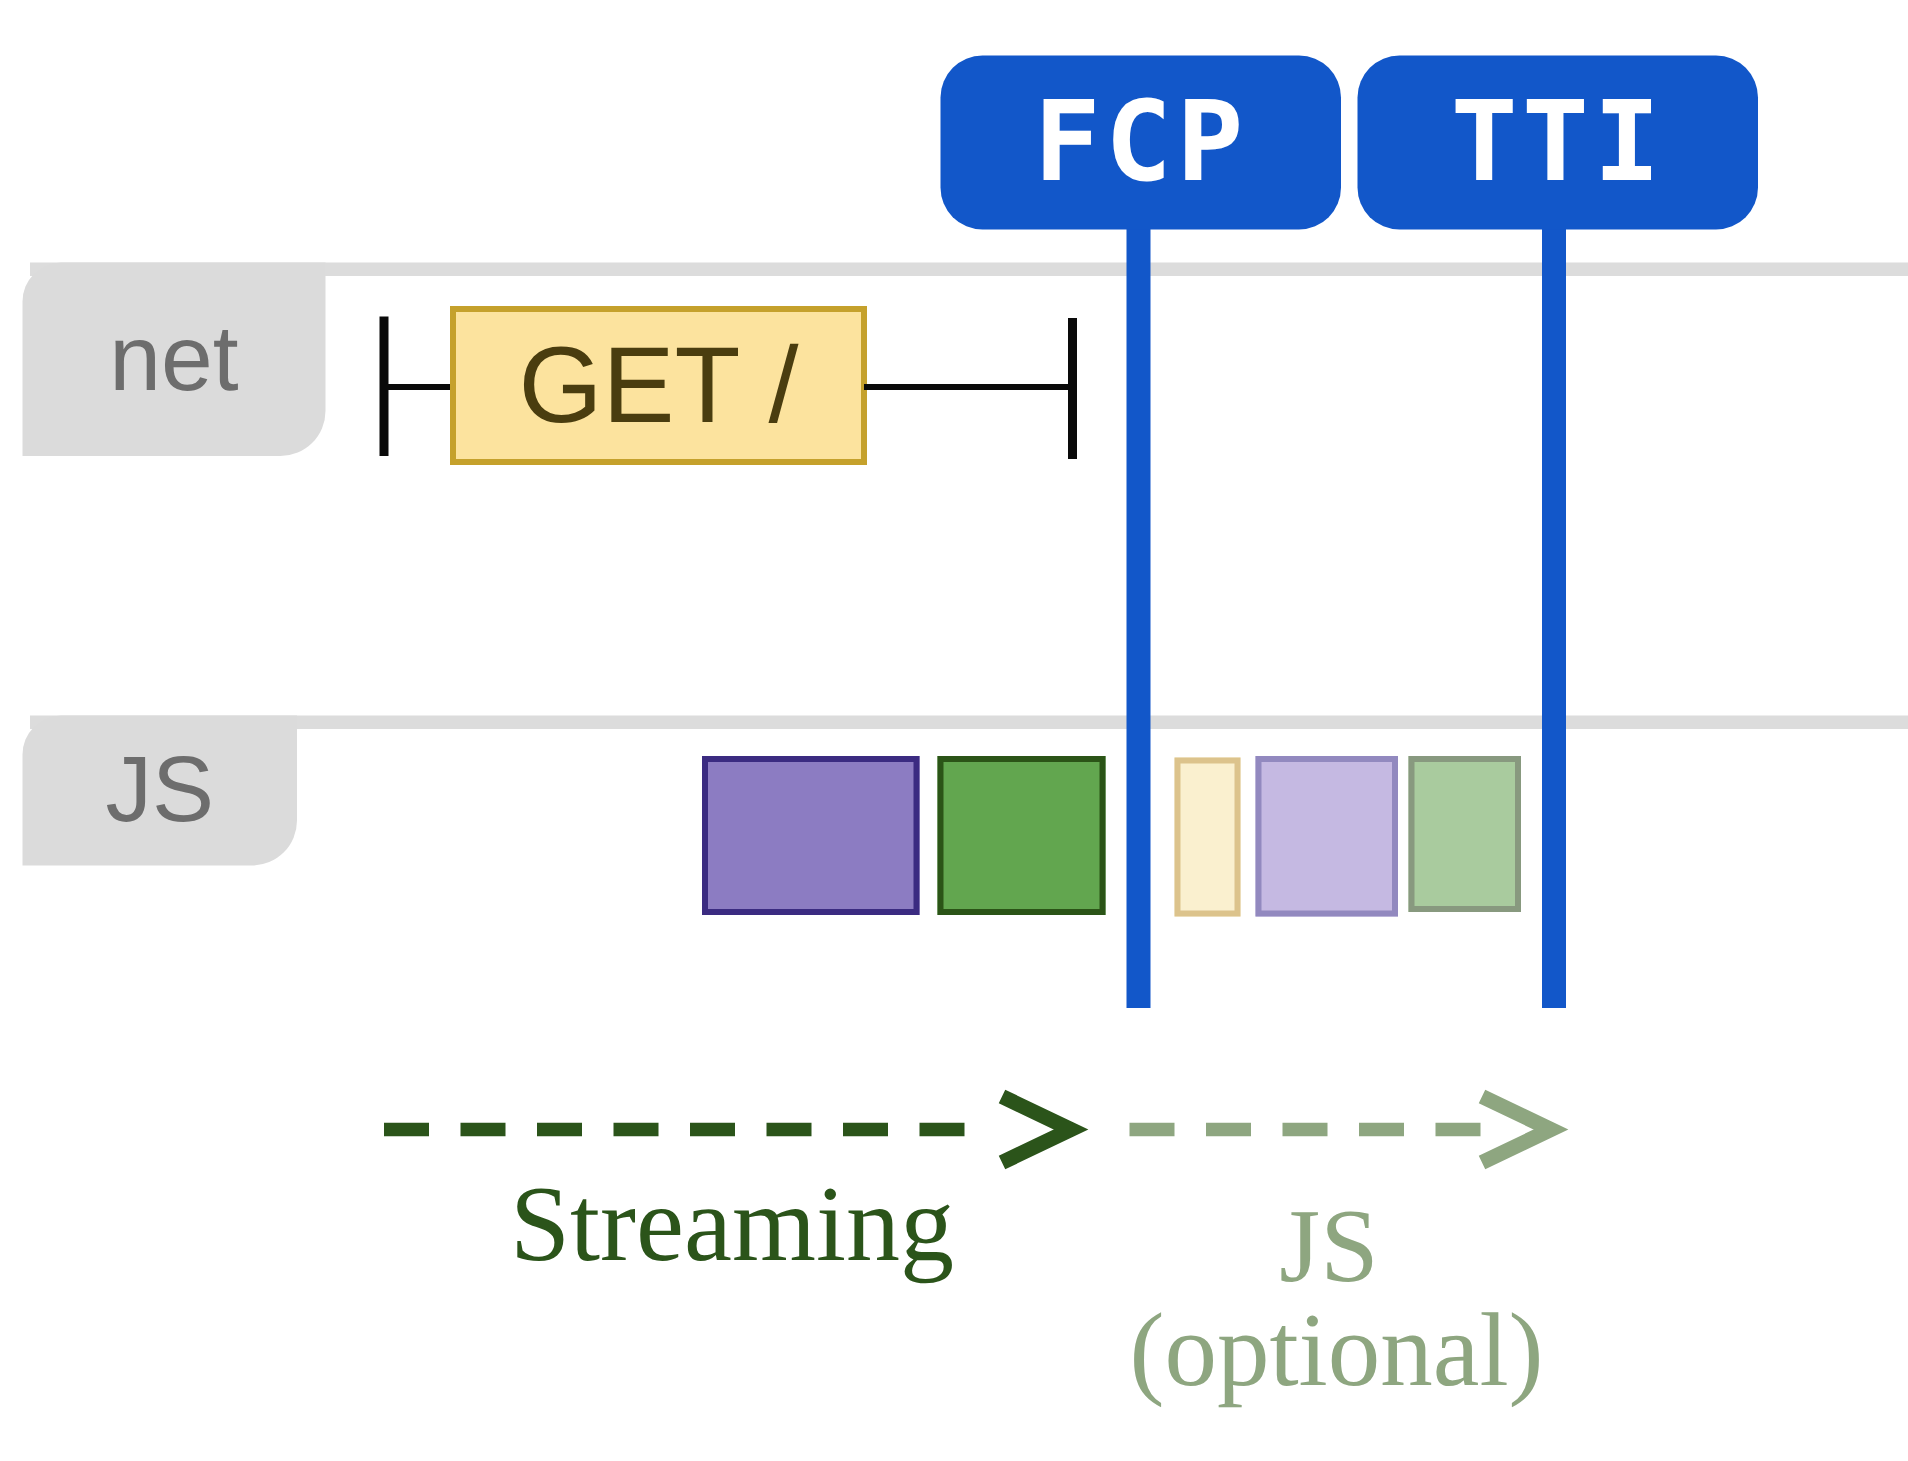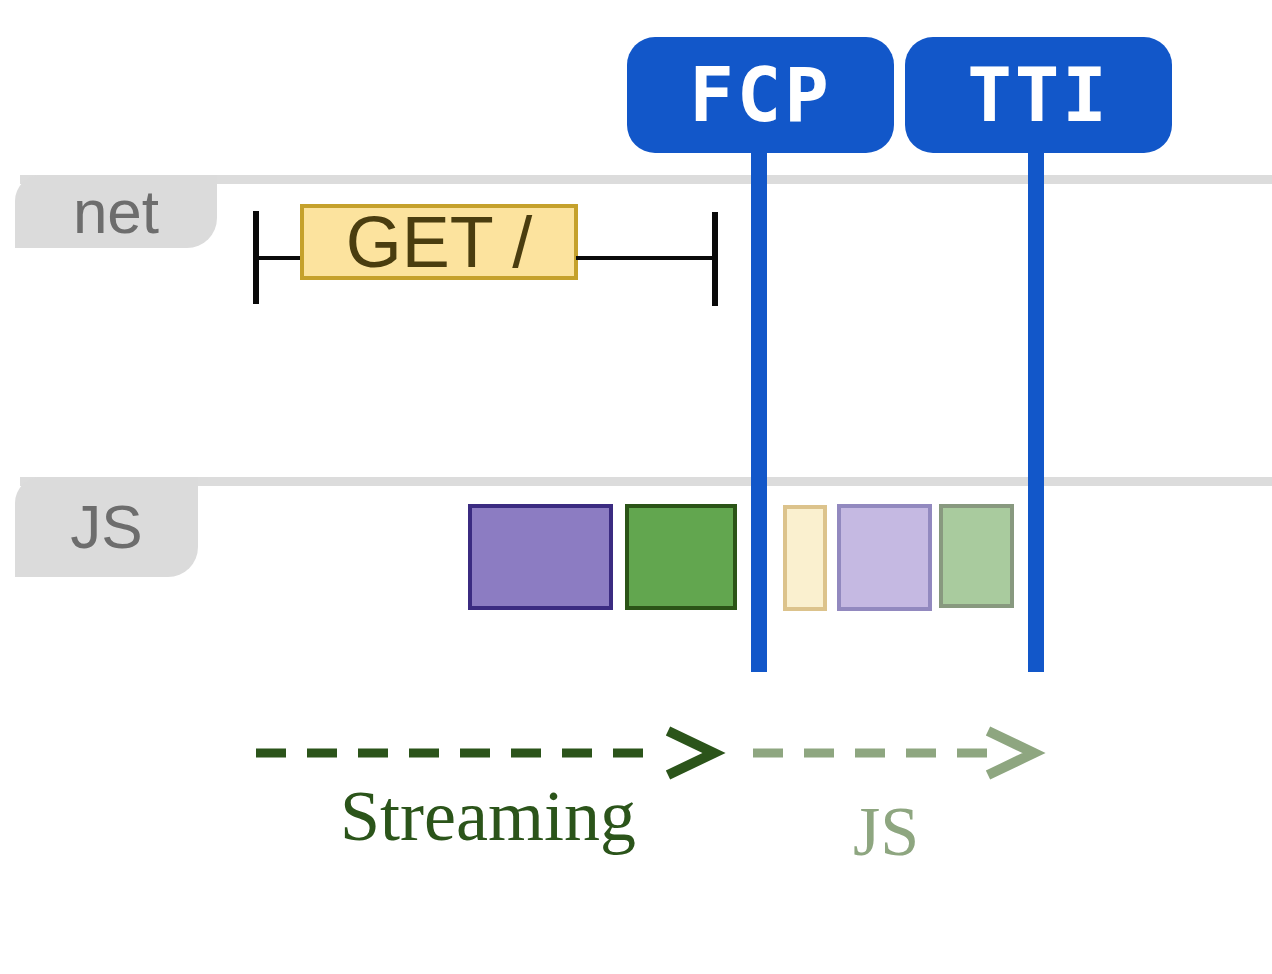--- a/index.html
+++ b/index.html
@@ -21,31 +21,31 @@
   
   .track-label{
     position:absolute;
     background:var(--track-label-bg,#dbdbdb);
     color:var(--track-label-text,#6d6d6d);
     font-size:62px;line-height:1;
     display:flex;align-items:center;justify-content:center;
     border-radius:26px 0 30px 0;
     z-index:2;
   }
-  .net-label{left:15px;top:175px;width:202px;height:73px;}
+  .net-label{left:15px;top:175px;width:202px;height:129px;}
   .js-label{left:15px;top:477px;width:183px;height:100px;}
   
   .tick{position:absolute;width:6px;background:var(--beam-black,#0a0a0a);z-index:2;}
   .tick-left{left:253px;top:211px;height:93px;}
   .tick-right{left:712px;top:212px;height:94px;}
   .hline{position:absolute;height:4px;background:var(--beam-black,#0a0a0a);z-index:2;}
   .hline-1{left:256px;top:256px;width:46px;}
   .hline-2{left:576px;top:256px;width:140px;}
   .get-box{
-    position:absolute;left:300px;top:204px;width:278px;height:76px;
+    position:absolute;left:300px;top:204px;width:278px;height:106px;
     background:var(--request-fill,#fce39e);
     border:4px solid var(--request-border,#c5a12c);
     box-sizing:border-box;
     color:var(--request-text,#4a3d0f);
     font-size:72px;line-height:1;
     display:flex;align-items:center;justify-content:center;
     z-index:2;
   }
   
   .task{position:absolute;box-sizing:border-box;z-index:2;}
@@ -120,14 +120,15 @@
 
   <svg class="arrows" viewBox="0 0 1272 974" xmlns="http://www.w3.org/2000/svg" aria-hidden="true">
     <line class="dash-dark" x1="256" y1="753" x2="662" y2="753"></line>
     <polyline class="head-dark" points="668,731 714,753 668,775"></polyline>
     <line class="dash-sage" x1="753" y1="753" x2="990" y2="753"></line>
     <polyline class="head-sage" points="988,731 1034,753 988,775"></polyline>
   </svg>
 
   <div class="phase-label streaming-label">Streaming</div>
   <div class="phase-label js-opt-label">JS</div>
+  <div class="phase-label js-opt-sublabel">(optional)</div>
 
 </div>
 
 </body></html>

